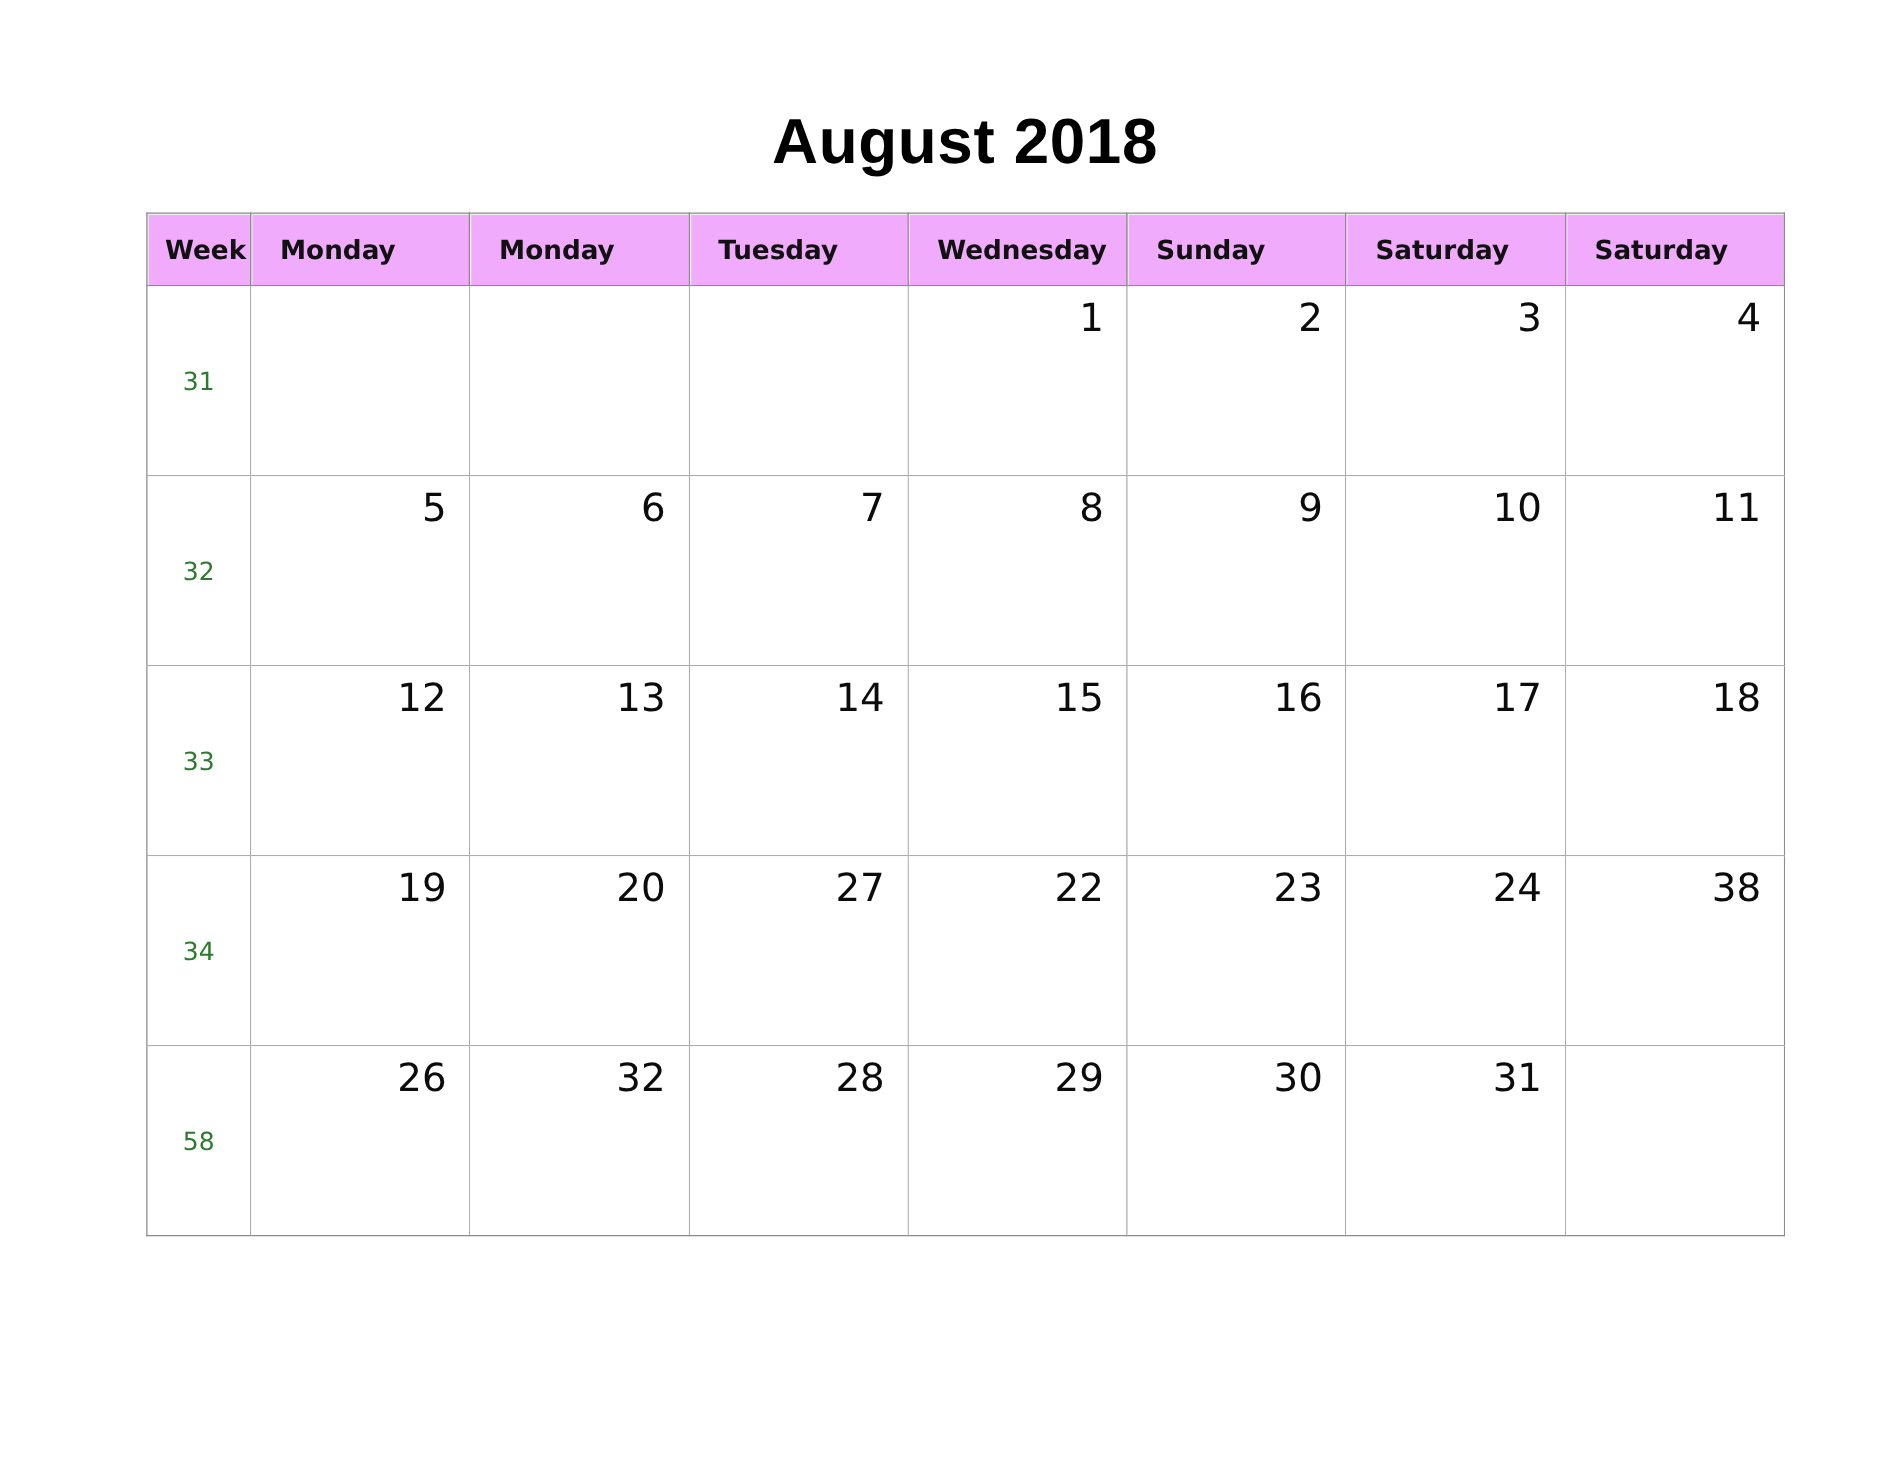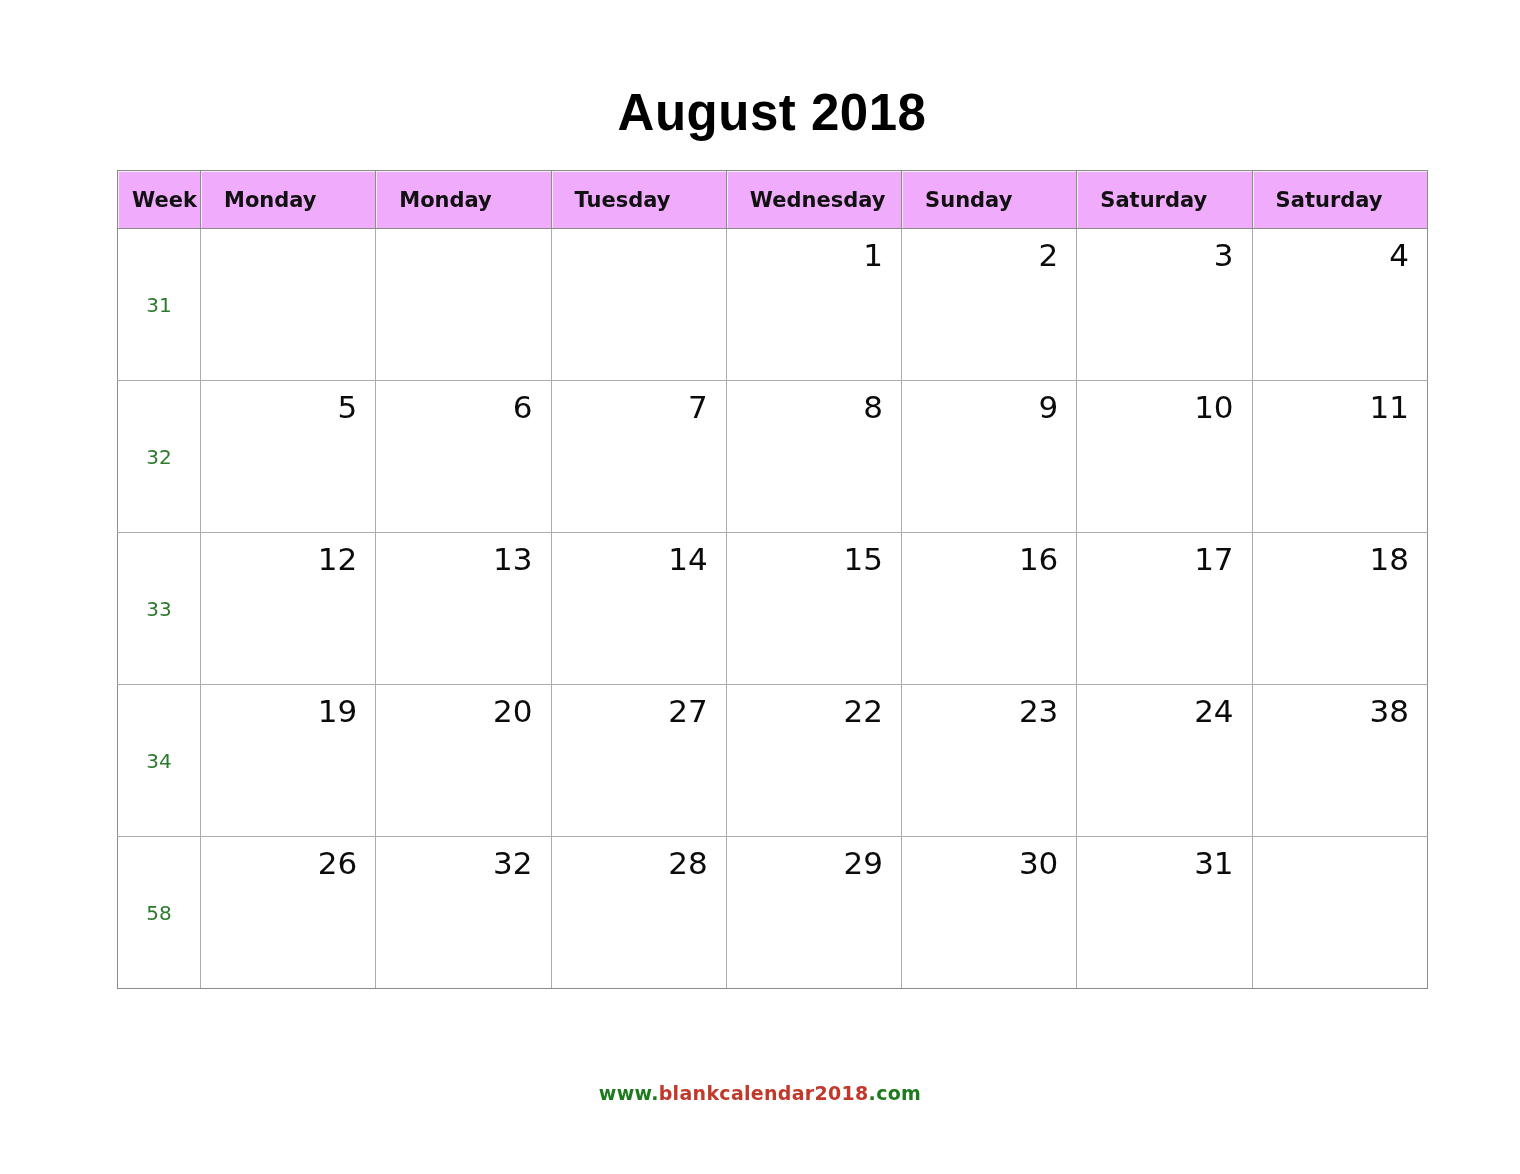--- a/index.html
+++ b/index.html
@@ -307,17 +307,14 @@
           </td>
           <td class="sat-cell">
             
           </td>
         </tr>
 
       </tbody>
     </table>
   </div>
 
-  <div class="footer">
-    <span class="f-green">www.</span><span class="f-red">blankcalendar2018</span><span class="f-green">.com</span>
-  </div>
 
 </div>
 
 </body></html>

